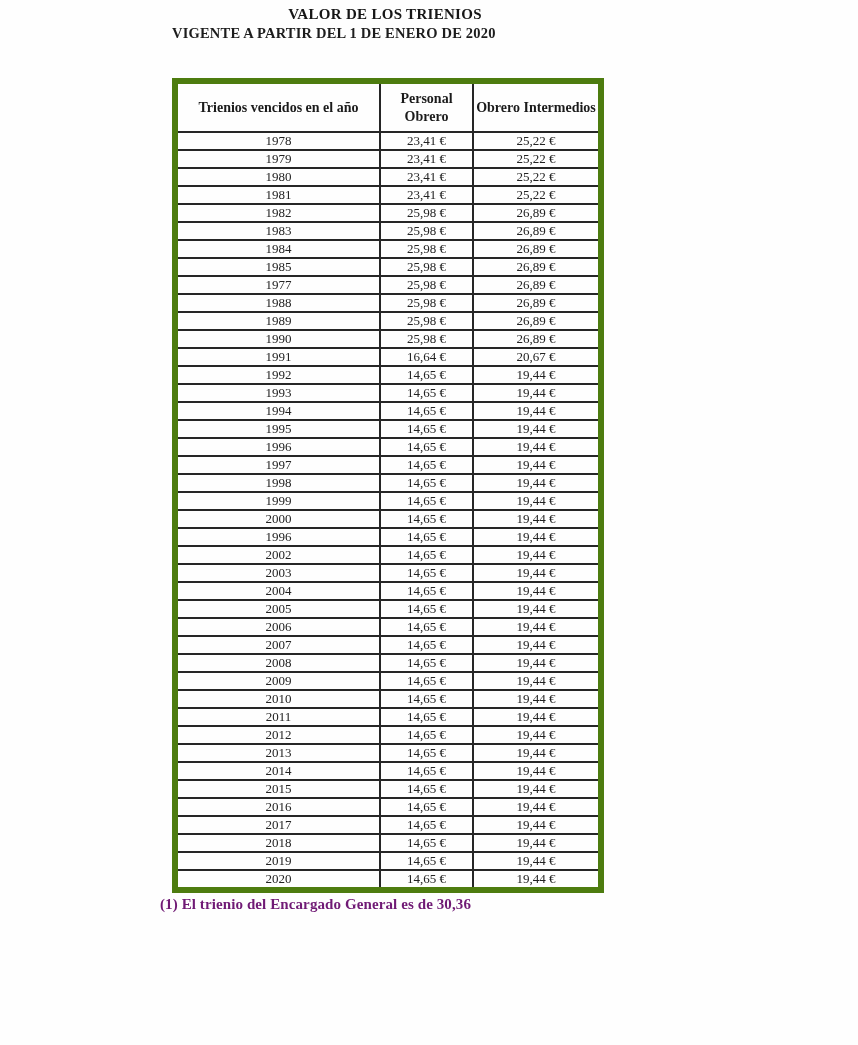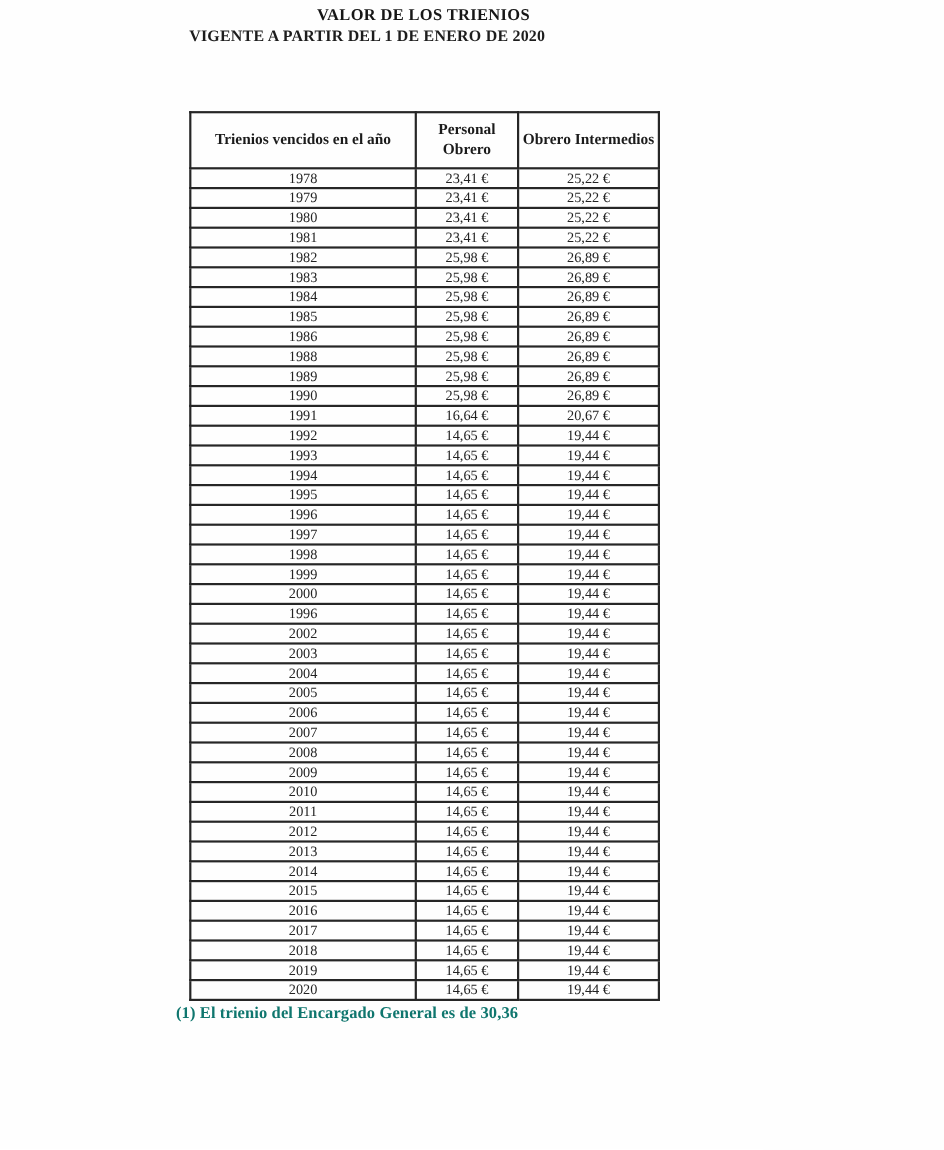--- a/index.html
+++ b/index.html
@@ -33,24 +33,24 @@
   .subtitle {
     text-align: left;
     font-size: 14.5px;
     font-weight: bold;
     margin-top: 2px;
     letter-spacing: 0.2px;
     color: #1d1d1d;
     font-weight: 600;
   }
   table.trienios {
-    margin-top: 59px;
+    margin-top: 36px;
     width: 426px;
     border-collapse: collapse;
-    border: 1px solid #4d7c0f;
+    border: 6px solid #4d7c0f;
     table-layout: fixed;
   }
   table.trienios th,
   table.trienios td {
     border: 2px solid #262626;
     text-align: center;
     vertical-align: middle;
   }
   table.trienios th {
     font-size: 14px;
@@ -68,21 +68,21 @@
     color: #222222;
   }
   col.c-year  { width: 205px; }
   col.c-po    { width: 93px;  }
   col.c-mi    { width: 128px; }
   .footnote {
     margin-top: 3px;
     margin-left: -12px;
     font-size: 15px;
     font-weight: bold;
-    color: #0f766e;
+    color: #701a75;
     letter-spacing: 0.1px;
   }
 </style>
 </head>
 <body>
 
 <div class="page">
   <div class="content">
 
     <div class="title">VALOR DE LOS TRIENIOS</div>
@@ -137,21 +137,21 @@
             <td>1984</td>
             <td>25,98 €</td>
             <td>26,89 €</td>
           </tr>
           <tr>
             <td>1985</td>
             <td>25,98 €</td>
             <td>26,89 €</td>
           </tr>
           <tr>
-            <td>1986</td>
+            <td>1977</td>
             <td>25,98 €</td>
             <td>26,89 €</td>
           </tr>
           <tr>
             <td>1988</td>
             <td>25,98 €</td>
             <td>26,89 €</td>
           </tr>
           <tr>
             <td>1989</td>

